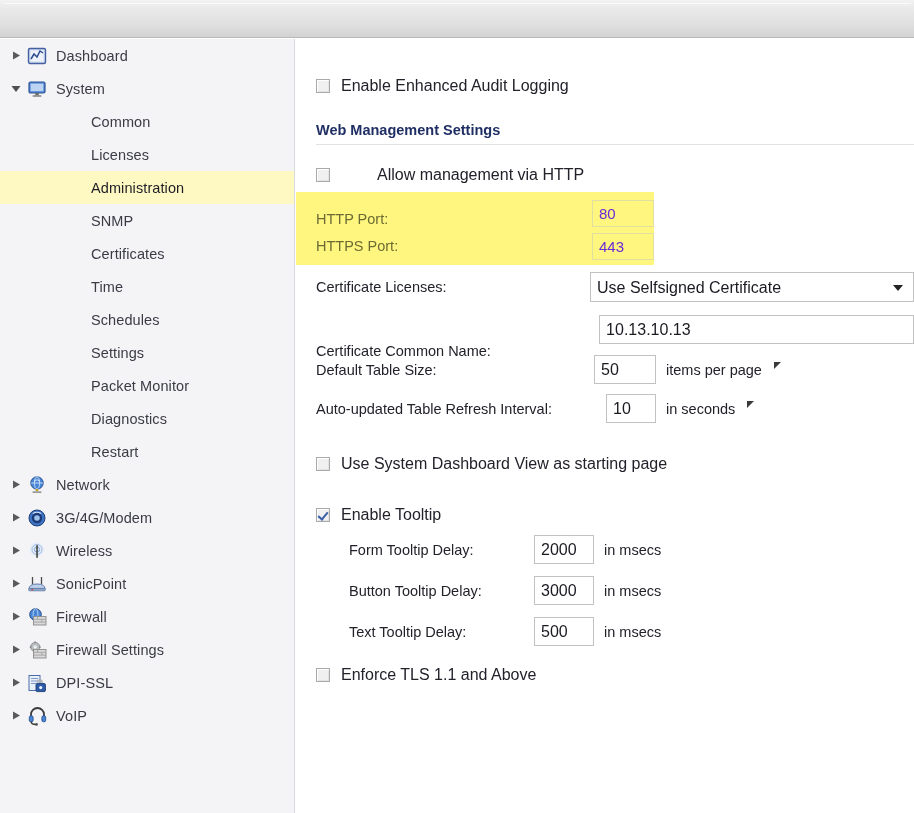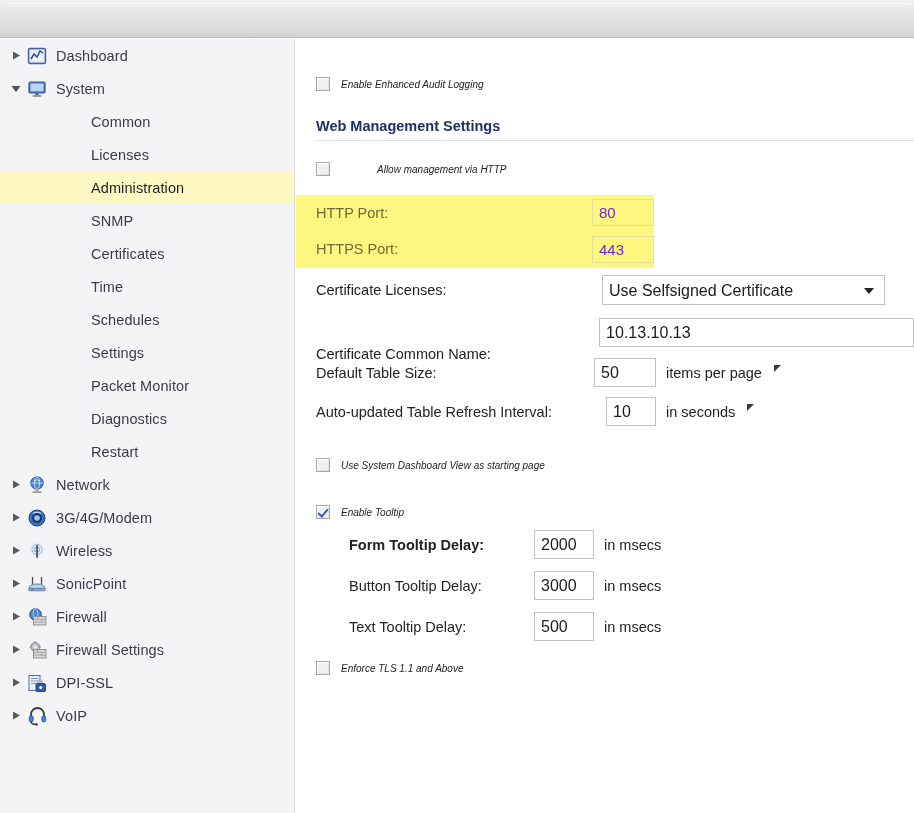--- a/index.html
+++ b/index.html
@@ -129,24 +129,23 @@
   .cbox.checked::after {
     content: "";
     position: absolute;
     left: 3px; top: 1px;
     width: 4px; height: 8px;
     border: solid #3b5fa8;
     border-width: 0 2px 2px 0;
     transform: rotate(40deg);
   }
   .cb-label {
-    font-size: 10px;
+    font-size: 16px;
     color: #22222b;
     white-space: nowrap;
-    font-style: italic;
   }
 
   
   .section-head {
     margin-left: 20px;
     margin-right: 0;
     font-size: 14.5px;
     font-weight: bold;
     color: #1f2f64;
     padding-bottom: 6px;
@@ -479,34 +478,34 @@
         <span class="cb-label">Enable Enhanced Audit Logging</span>
       </div>
 
       <div class="section-head" style="margin-top:27px;">Web Management Settings</div>
 
       <div class="row-cb" style="margin-top:21px;gap:36px;">
         <span class="cbox"></span>
         <span class="cb-label">Allow management via HTTP</span>
       </div>
 
-      <div class="frow hilite" style="margin-top:19px;height:35px;">
+      <div class="frow hilite" style="margin-top:8px;height:35px;align-items:flex-end;">
         <span class="flabel" style="width:278px;">HTTP Port:</span>
         <input class="tbox disabled" style="width: 62px;" type="text" readonly="" value="80">
       </div>
 
       <div class="frow hilite" style="height:38px;">
         <span class="flabel" style="width:278px;">HTTPS Port:</span>
         <input class="tbox disabled" style="width: 62px;" type="text" readonly="" value="443">
       </div>
 
       <div class="frow" style="height:44px;">
         <span class="flabel" style="width:286px;">Certificate Licenses:</span>
         <span class="selwrap">
-          <select class="sel" style="width:283px;">
+          <select class="sel" style="width:324px;">
             <option>Use Selfsigned Certificate</option>
           </select>
           <span class="arrow"></span>
         </span>
       </div>
 
       <div class="frow" style="height:41px;">
         <span class="flabel" style="width:286px;margin-top:43px;">Certificate Common Name:</span>
         <input class="tbox" style="width: 318px; height: 29px; font-size: 16px;" type="text" value="10.13.10.13">
       </div>
@@ -529,21 +528,21 @@
         <span class="cbox"></span>
         <span class="cb-label">Use System Dashboard View as starting page</span>
       </div>
 
       <div class="row-cb" style="margin-top:33px;">
         <span class="cbox checked"></span>
         <span class="cb-label">Enable Tooltip</span>
       </div>
 
       <div class="frow indent-row" style="height:41px;margin-top:5px;">
-        <span class="flabel" style="width:185px;font-weight:bold;">Form Tooltip Delay:</span>
+        <span class="flabel" style="width:185px;">Form Tooltip Delay:</span>
         <input class="tbox" style="width: 60px; height: 29px; font-size: 16px;" type="text" value="2000">
         <span class="fsuffix">in msecs</span>
       </div>
 
       <div class="frow indent-row" style="height:41px;">
         <span class="flabel" style="width:185px;">Button Tooltip Delay:</span>
         <input class="tbox" style="width: 60px; height: 29px; font-size: 16px;" type="text" value="3000">
         <span class="fsuffix">in msecs</span>
       </div>
 

